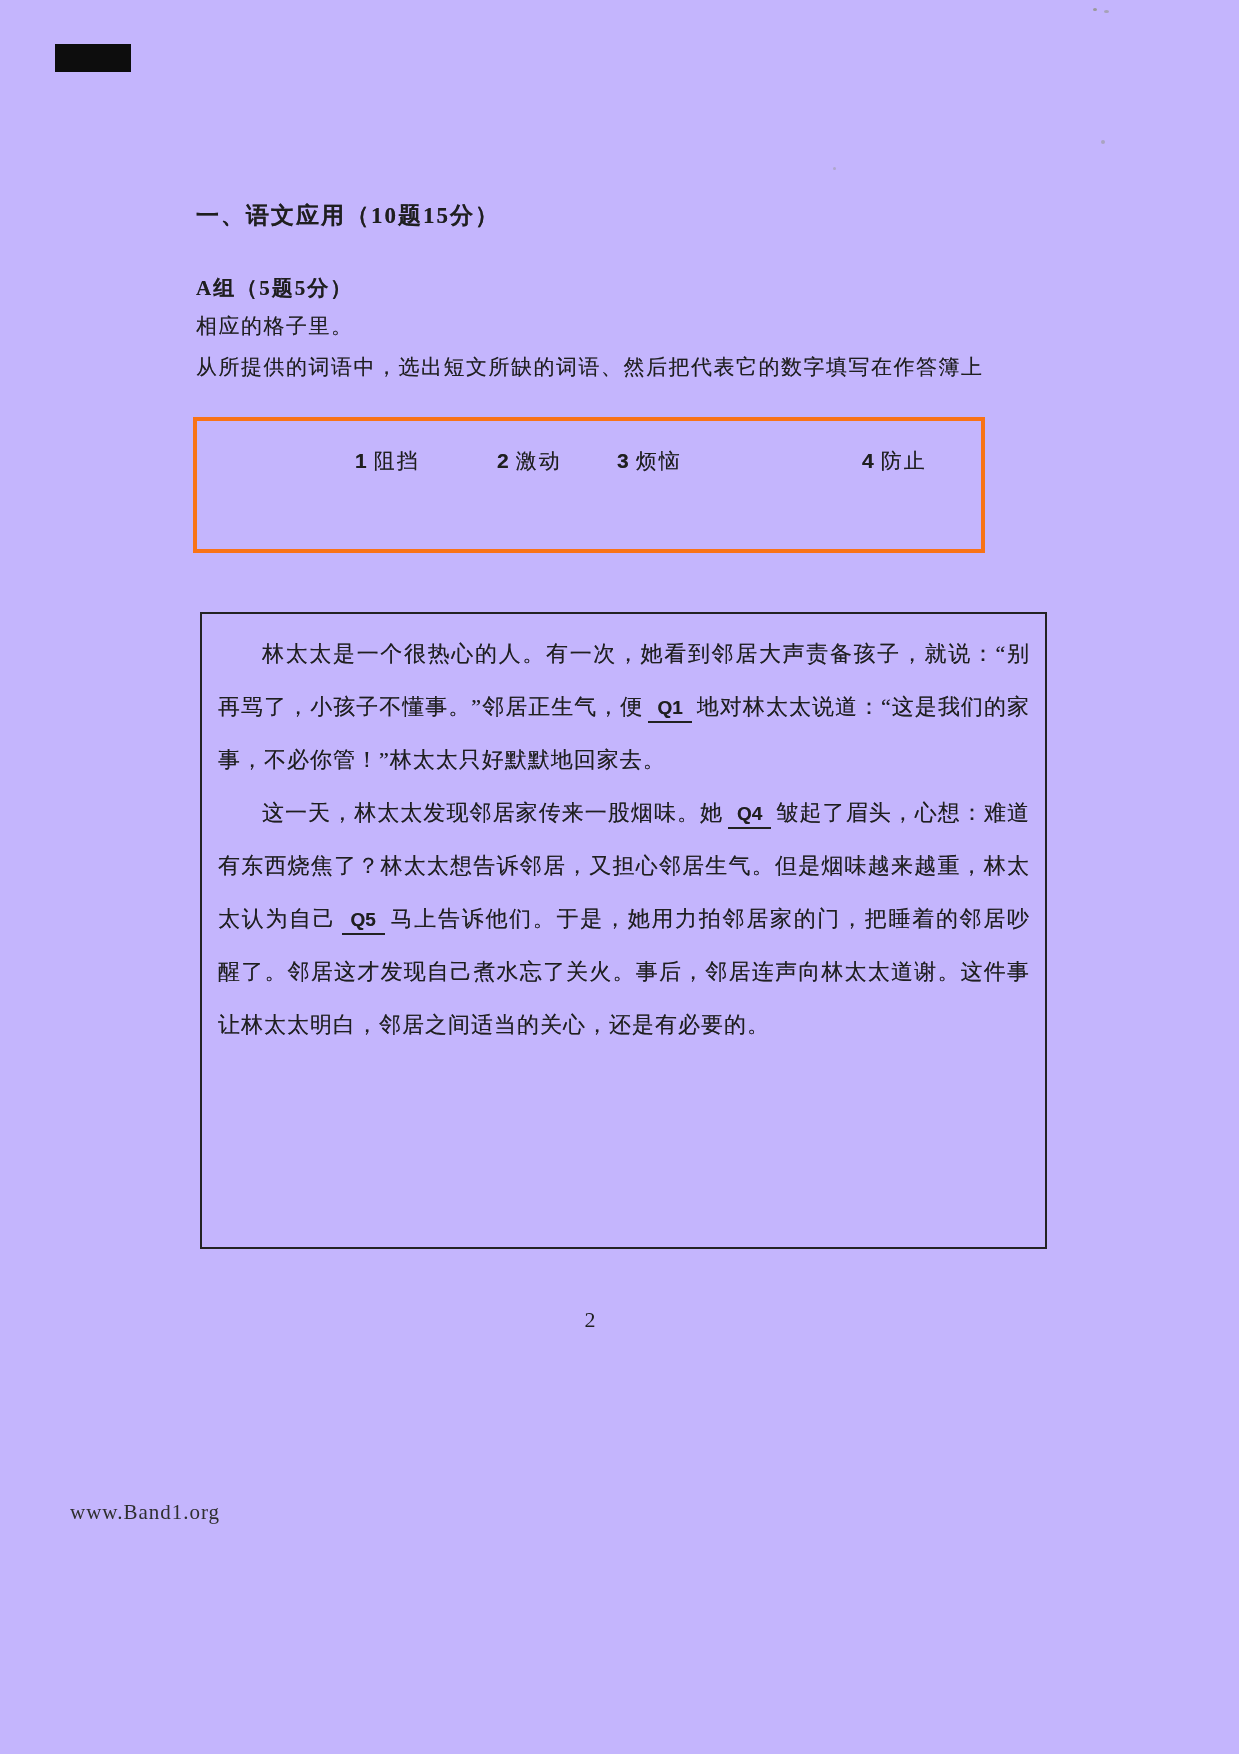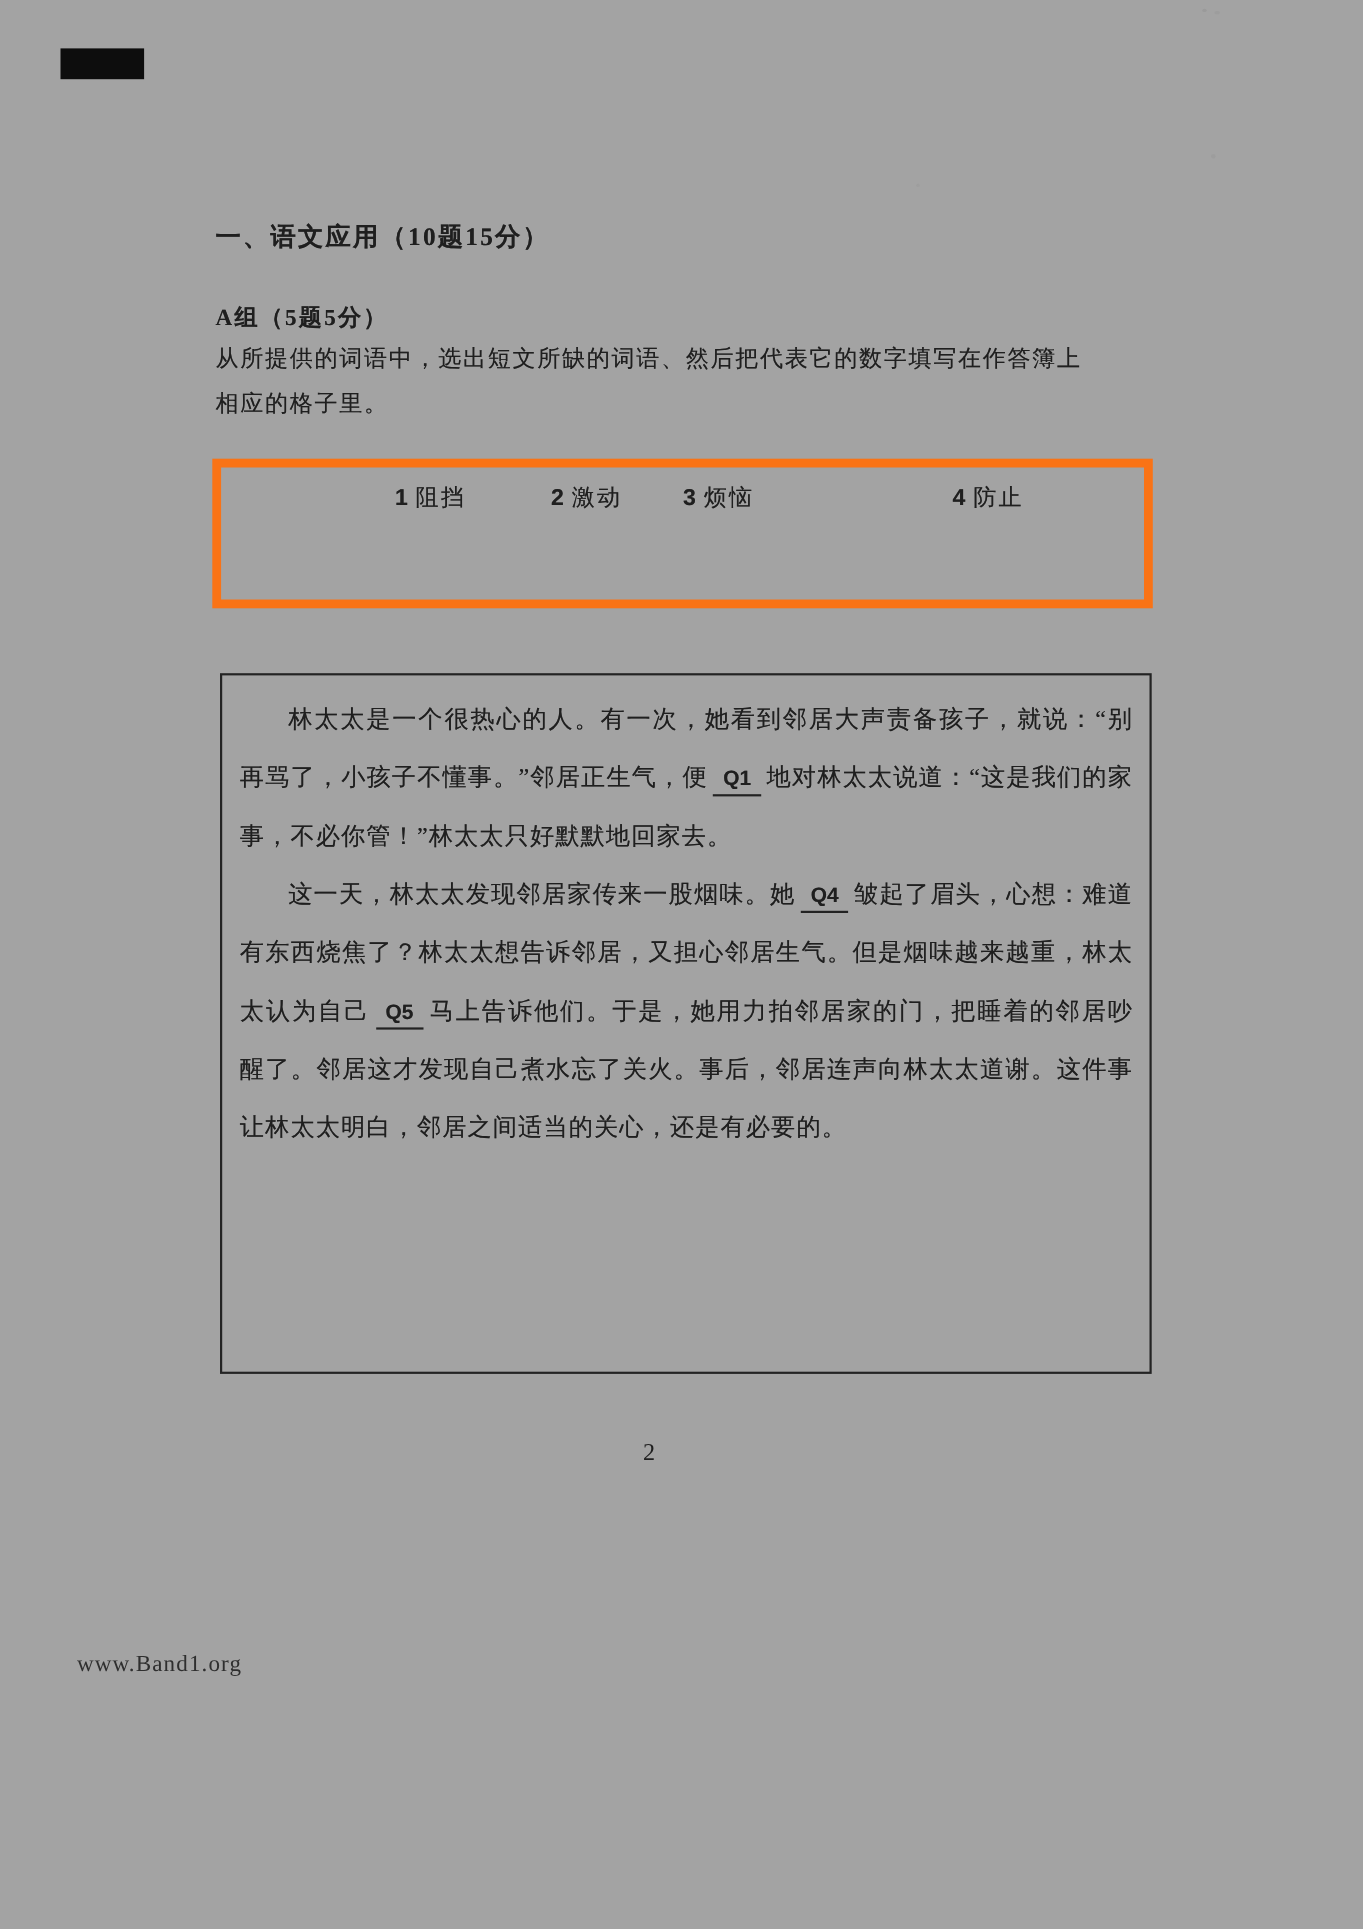--- a/index.html
+++ b/index.html
@@ -1,20 +1,20 @@
 <!DOCTYPE html>
 <html><head>
 <meta charset="utf-8">
 <style>
   html,body{margin:0;padding:0;background:#e8e8e8;}
   .page{
     position:relative;
     width:1239px;height:1754px;
     margin:0 auto;
-    background:#a3a3a3;
+    background:#c4b5fd;
     font-family:"Liberation Serif", serif;
     color:#1f1f1f;
     overflow:hidden;
   }
   .redaction{
     position:absolute;left:55px;top:44px;width:76px;height:28px;
     background:#0d0d0d;
   }
   .artifact{position:absolute;background:#9a9a9a;border-radius:50%;}
   .a1{left:1093px;top:8px;width:4px;height:3px;}
@@ -31,24 +31,24 @@
     font-size:21px;font-weight:bold;letter-spacing:2px;
     text-shadow:0 0 .5px rgba(0,0,0,.5);
     text-align:right;
   }
   .instructions{
     position:absolute;left:196px;top:306px;width:880px;
     font-size:21px;line-height:41px;letter-spacing:1.5px;
     text-shadow:0 0 .5px rgba(0,0,0,.45);
   }
   .word-bank{
-    position:absolute;left:193px;top:417px;width:855px;height:136px;
-    border:8px solid #f97316;
+    position:absolute;left:193px;top:417px;width:792px;height:136px;
+    border:4px solid #f97316;
     box-sizing:border-box;
-    padding-top:0;
+    padding-top:13px;
   }
   .wb-row{position:relative;height:54px;}
   .wb-item{
     position:absolute;top:50%;transform:translateY(-50%);
     font-size:21px;letter-spacing:2px;white-space:nowrap;
     text-shadow:0 0 .5px rgba(0,0,0,.5);
   }
   .wb-item:nth-child(1){left:158px;}
   .wb-item:nth-child(2){left:300px;}
   .wb-item:nth-child(3){left:420px;}
@@ -99,22 +99,22 @@
   <div class="artifact a1"></div>
   <div class="artifact a2"></div>
   <div class="artifact a3"></div>
   <div class="artifact a4"></div>
 
   <div class="section-title">一、语文应用（10题15分）</div>
 
   <div class="group-title">A组（5题5分）</div>
 
   <div class="instructions">
+    <div>相应的格子里。</div>
     <div>从所提供的词语中，选出短文所缺的词语、然后把代表它的数字填写在作答簿上</div>
-    <div>相应的格子里。</div>
   </div>
 
   <div class="word-bank">
     <div>
         <div class="wb-row">
           <span class="wb-item"><b>1</b><span>阻挡</span></span>
           <span class="wb-item"><b>2</b><span>激动</span></span>
           <span class="wb-item"><b>3</b><span>烦恼</span></span>
           <span class="wb-item"><b>4</b><span>防止</span></span>
         </div>

